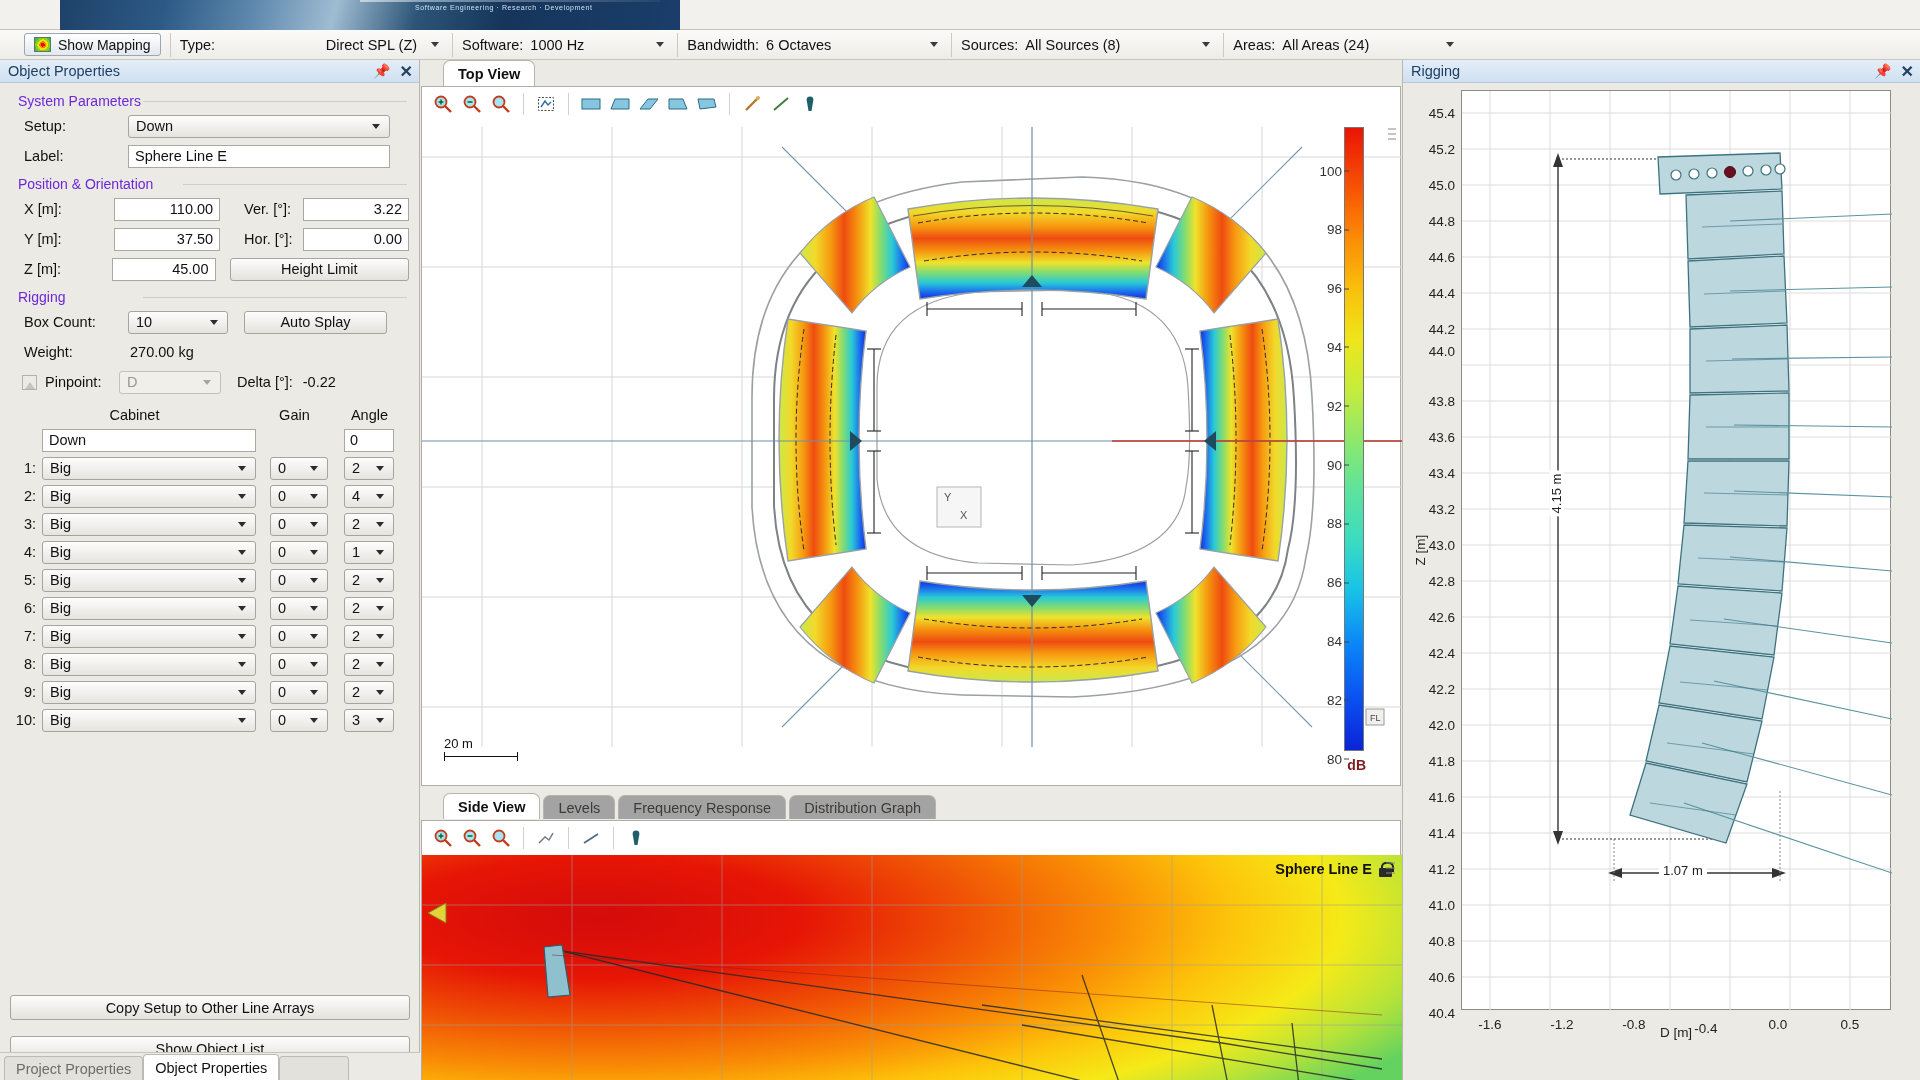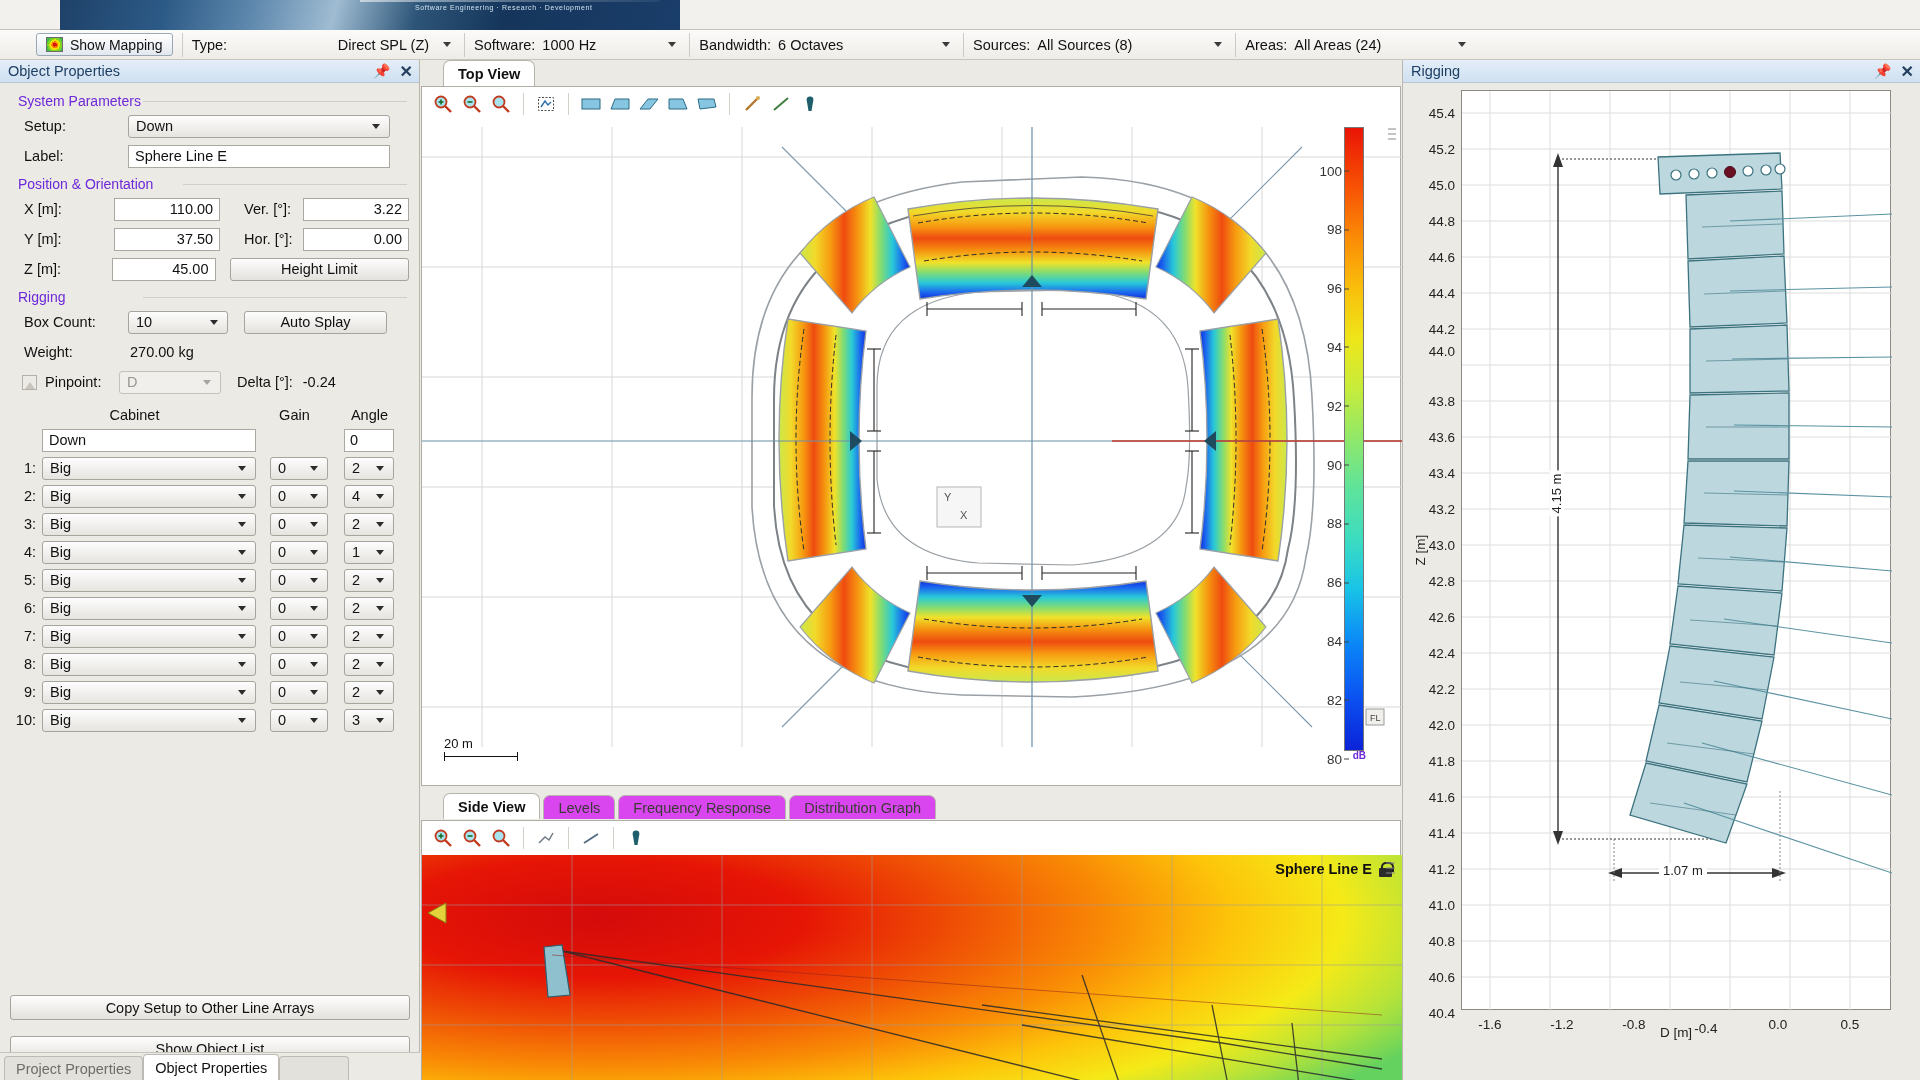--- a/index.html
+++ b/index.html
@@ -35,21 +35,21 @@
   .banner-tag {
     position: absolute; left: 355px; top: 36px;
     font-size: 7px; letter-spacing: .6px; color: #cfe0ee; white-space: nowrap;
   }
 
   
   .toolbar {
     position: absolute; left: 0; top: 30px; width: 1920px; height: 30px;
     background: linear-gradient(#fbfbfa, #eeece7);
     border-bottom: 1px solid #c8c5bd;
-    display: flex; align-items: center; padding-left: 36px;
+    display: flex; align-items: center; padding-left: 24px;
   }
   .tb-sep { width: 1px; height: 24px; background: #cdcac3; margin: 0 9px; }
   .showmap {
     display: flex; align-items: center; gap: 7px;
     height: 23px; padding: 0 9px;
     border: 1px solid #9aa7b5; border-radius: 3px;
     background: linear-gradient(#ffffff, #e2e8ef);
   }
   .sm-icon {
     width: 17px; height: 15px; border: 1px solid #6d6d6d;
@@ -178,21 +178,21 @@
   .ltab.blank { width: 70px; }
 
   
   .center { position: absolute; left: 421px; top: 60px; width: 980px; height: 1020px; }
 
   .viewtabs { display: flex; align-items: flex-end; height: 26px; padding-left: 22px; }
   .vtab {
     height: 24px; padding: 0 14px; font-size: 14.5px;
     display: flex; align-items: center;
     border: 1px solid #b7b4ad; border-bottom: none;
-    border-radius: 7px 7px 0 0; background: #d946ef; color: #3d3b37;
+    border-radius: 7px 7px 0 0; background: #a3a3a3; color: #3d3b37;
     margin-right: 3px;
   }
   .vtab.active { background: #fff; color: #111; height: 26px; font-weight: bold; }
 
   .viewbox {
     position: relative; background: #fff; border: 1px solid #b0ada6;
   }
   #topview { position: absolute; left: 0; top: 26px; width: 980px; height: 700px; }
   #bottomview { position: absolute; left: 0; top: 760px; width: 980px; height: 320px; }
 
@@ -228,22 +228,22 @@
   }
   .cbar-tick {
     position: absolute; right: 52px; font-size: 13.5px; color: #333;
     white-space: nowrap; transform: translateY(-50%);
   }
   .cbar-tick:after {
     content: ""; position: absolute; right: -7px; top: 50%; width: 5px;
     height: 1px; background: #444;
   }
   .cbar-unit {
-    position: absolute; right: 28px; bottom: 14px; font-size: 10px;
-    font-weight: bold; color: #6d28d9;
+    position: absolute; right: 28px; bottom: 2px; font-size: 14px;
+    font-weight: bold; color: #7f1d1d;
   }
 
   
   .right {
     position: absolute; left: 1402px; top: 60px; width: 518px; height: 1020px;
     background: #eceae4; border-left: 1px solid #b9b6ae;
   }
   .rig-plot {
     position: absolute; left: 58px; top: 30px; width: 430px; height: 920px;
     background: #fff; border: 1px solid #8d8a84;
@@ -412,21 +412,21 @@
       </div>
 
       <div class="row">
         <span class="chk"></span>
         <span style="width:74px;font-size:14.5px">Pinpoint:</span>
         <div class="combo dis" style="width:102px">
           <span class="cv">D</span>
           <span class="ca"></span>
         </div>
         <span style="margin-left:16px;font-size:14.5px">Delta [°]:</span>
-        <span style="margin-left:10px;font-size:14.5px">-0.24</span>
+        <span style="margin-left:10px;font-size:14.5px">-0.22</span>
       </div>
 
       <div class="cab-head">
         <span class="h-cab">Cabinet</span>
         <span class="h-gain">Gain</span>
         <span class="h-ang">Angle</span>
       </div>
 
       <div class="cab-row">
         <div class="cab-top">

